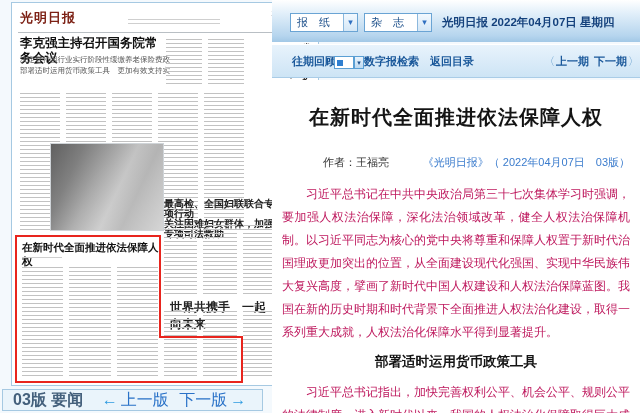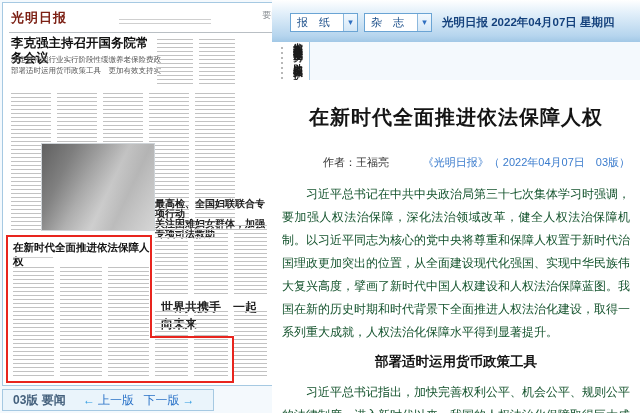--- a/index.html
+++ b/index.html
@@ -1,21 +1,21 @@
 <!DOCTYPE html>
 <html><head>
 <meta charset="utf-8">
 <style>
   * { margin:0; padding:0; box-sizing:border-box; }
   html,body { width:640px; height:413px; overflow:hidden; background:#fff;
     font-family:"Liberation Sans","DejaVu Sans",sans-serif; }
   .stage { position:relative; width:640px; height:413px; background:#f4f9fd; overflow:hidden; }
 
   
-  .news-page { position:absolute; left:2px; top:2px; width:308px; height:384px;
+  .news-page { position:absolute; left:11px; top:2px; width:308px; height:384px;
     background:#fff; border:1px solid #a6c9e2; overflow:hidden; }
   .mast { position:absolute; left:6px; top:4px; right:6px; height:24px; }
   .logo { position:absolute; left:2px; top:2px; font-family:"Liberation Serif","DejaVu Serif",serif;
     font-weight:bold; font-size:13px; color:#7c2014; letter-spacing:1px; }
   .mastfake { position:absolute; left:110px; top:12px; width:92px; height:6px; }
   .sec { position:absolute; right:2px; top:0; color:#8a8f94; }
   .sec .secname { font-size:9px; margin-right:4px; vertical-align:3px; }
   .sec .pageno { font-size:15px; font-weight:bold; color:#7d848a; }
   .rule { position:absolute; left:6px; top:29px; right:6px; height:1px; background:#b9bfc4; }
 
@@ -45,22 +45,22 @@
     font-weight:bold; color:#111; }
   .hl-author { position:absolute; left:10px; top:254px; width:40px; height:4px; }
 
   .a2-head { position:absolute; left:152px; top:196px; width:112px; text-align:left;
     font-size:10px; font-weight:bold; color:#222; line-height:10px; }
   .a3-head { position:absolute; left:158px; top:296px; width:104px; text-align:left;
     font-size:12px; font-weight:bold; color:#222; }
 
   .redbox { position:absolute; left:0; top:0; width:268px; height:384px; pointer-events:none; }
 
-  .page-nav { position:absolute; left:2px; top:389px; width:212px; height:22px;
-    background:#eaf4fb; border:1px solid #a6c9e2; font-size:12px; line-height:20px;
+  .page-nav { position:absolute; left:2px; top:389px; width:261px; height:22px;
+    background:#eaf4fb; border:1px solid #a6c9e2; font-size:16px; line-height:20px;
     padding-left:10px; color:#3c5a78; }
   .page-nav .pl { font-weight:bold; color:#44607c; margin-right:14px; }
   .page-nav a { color:#2a72c8; text-decoration:none; margin:0 3px; cursor:pointer; }
   .page-nav .arr { color:#2f9be0; font-weight:bold; }
 
   
   .rp-toolbar1 { position:absolute; left:272px; top:0; width:368px; height:42px;
     background:linear-gradient(#ffffff 0%,#e3f0fa 30%,#b6d5ee 85%,#a2c8e6 100%); }
   .rp-toolbar2 { position:absolute; left:272px; top:44px; width:368px; height:34px;
     background:linear-gradient(#e8f3fc 0%,#cde4f5 100%);
@@ -91,21 +91,21 @@
     background:linear-gradient(#eaf4fd,#bcd9f0); border:1px solid #5a9fd4; color:#1c4f8a;
     font-size:7px; line-height:11px; text-align:center; }
 
   .article { position:absolute; left:272px; top:80px; width:368px; height:333px;
     background:#fff; padding:0 10px; overflow:hidden; }
   .art-title { margin-top:24px; text-align:center; font-size:20px; font-weight:bold;
     color:#141414; letter-spacing:1px; }
   .art-meta { margin-top:24px; display:flex; justify-content:space-between; font-size:11px;margin-left:41px; }
   .art-author { color:#333; }
   .art-source { color:#3b7ccd; }
-  .art-p { margin-top:13px; font-size:12px; line-height:23px; color:#14532d;
+  .art-p { margin-top:13px; font-size:12px; line-height:23px; color:#be185d;
     text-indent:2em; text-align:justify; }
   .art-h2 { margin-top:9px; margin-bottom:-3px; text-align:center; font-size:13.5px;
     font-weight:bold; color:#141414; }
 </style>
 </head>
 <body>
 
 <div class="stage">
 
   <div class="news-page">
@@ -183,20 +183,33 @@
       <span>报　纸</span>
       <span class="sarr">▾</span>
     </div>
     <div class="sel sel2">
       <span>杂　志</span>
       <span class="sarr">▾</span>
     </div>
     <span class="tb-date">光明日报 2022年04月07日 星期四</span>
   </div>
 
+  <div class="rp-toolbar2">
+    <a class="tb2-item t-past">往期回顾</a>
+    <div class="dtw">
+      <span class="dot"></span>
+      <span class="dbtn">▾</span>
+    </div>
+    <a class="tb2-item t-search">数字报检索</a>
+    <a class="tb2-item t-back">返回目录</a>
+    <span class="tb2-item t-br brl">〈</span>
+    <a class="tb2-item t-prev">上一期</a>
+    <a class="tb2-item t-next">下一期</a>
+    <span class="tb2-item t-br brr">〉</span>
+  </div>
 
   <div class="article">
     <div class="art-title">在新时代全面推进依法保障人权</div>
     <div class="art-meta">
       <span class="art-author">作者：王福亮</span>
       <span class="art-source">《光明日报》（ 2022年04月07日　03版）</span>
     </div>
     <div class="art-p">习近平总书记在中共中央政治局第三十七次集体学习时强调，要加强人权法治保障，深化法治领域改革，健全人权法治保障机制。以习近平同志为核心的党中央将尊重和保障人权置于新时代治国理政更加突出的位置，从全面建设现代化强国、实现中华民族伟大复兴高度，擘画了新时代中国人权建设和人权法治保障蓝图。我国在新的历史时期和时代背景下全面推进人权法治化建设，取得一系列重大成就，人权法治化保障水平得到显著提升。</div>
     <div class="art-h2">部署适时运用货币政策工具</div>
     <div class="art-p">习近平总书记指出，加快完善权利公平、机会公平、规则公平的法律制度。进入新时代以来，我国的人权法治化保障取得巨大成就，不断完善人权保障法律体系，人民的各项基本权利和自由得到更加切实保障。通过推进一系列在经济、社会和文化领域的科学规范立法，初步建立起了系统完备、保障有力、覆盖全面，能够适应未来经济社会发展新形势新需要的中国特色人权保障法律体系。特别是2021年1月1日起实施的民法典，明确了平等、自愿、公平、诚信等基本原则，彰显意思自治和权益保护，</div>

